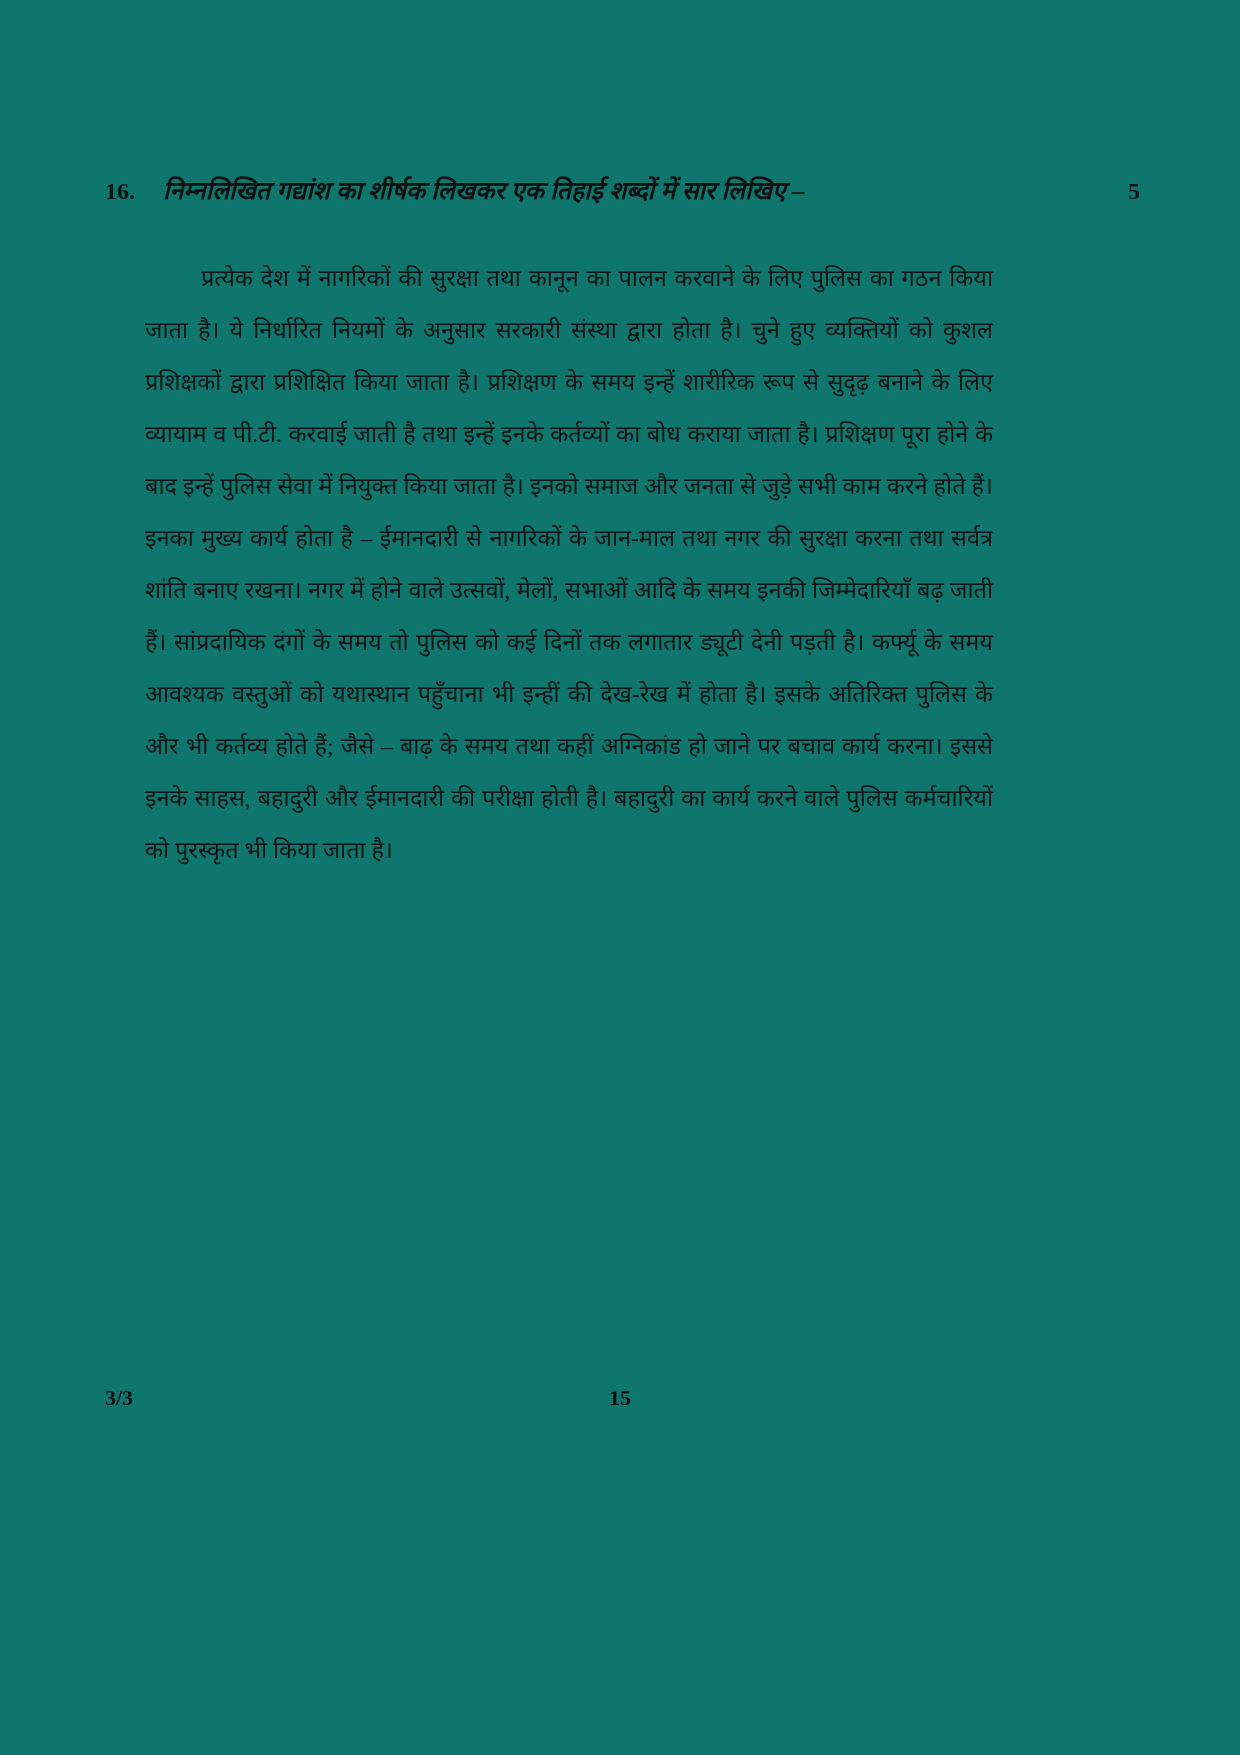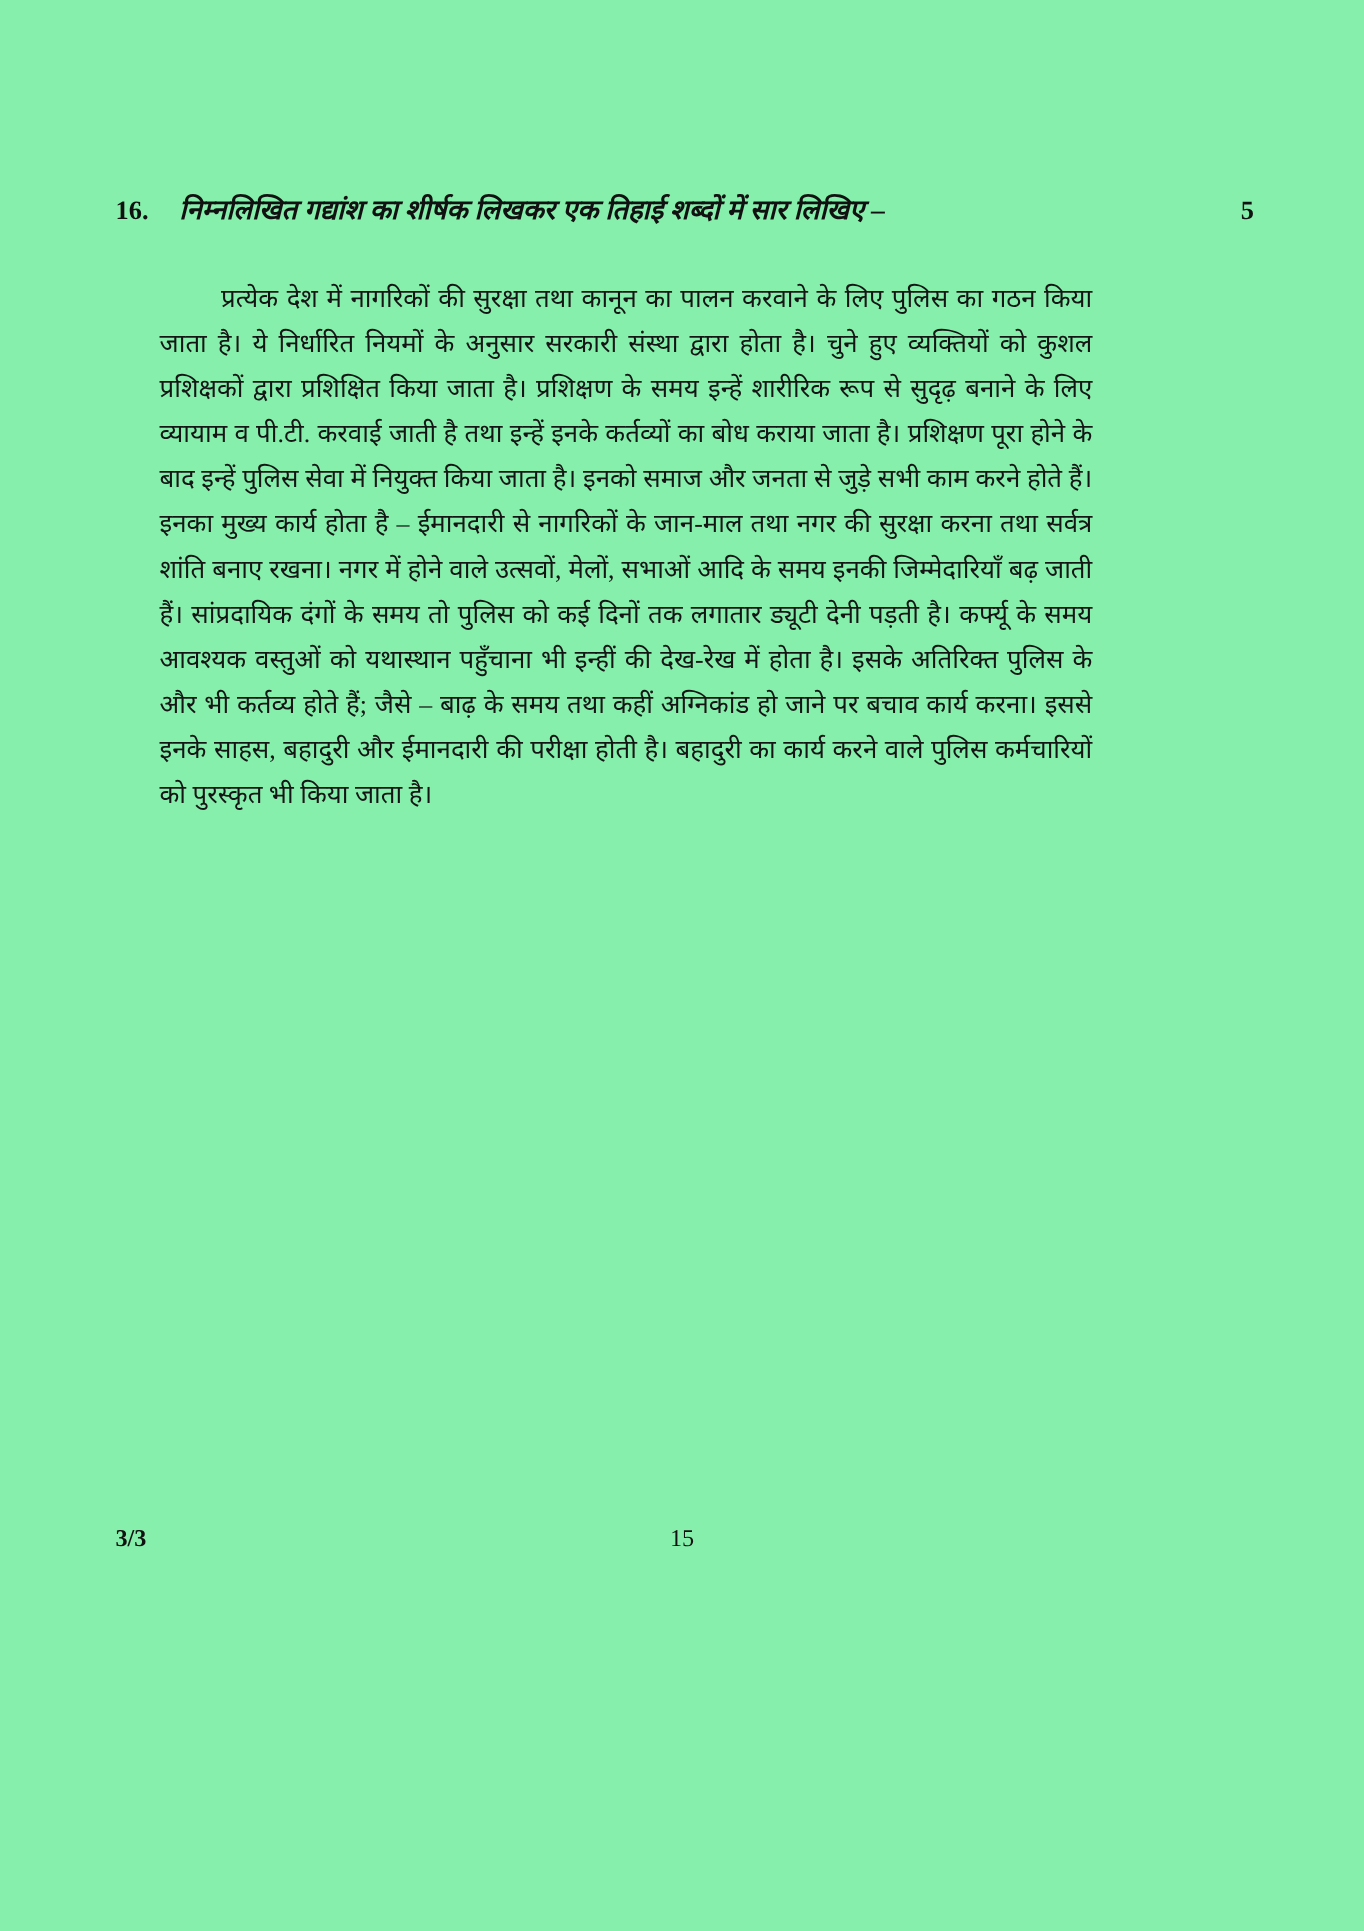--- a/index.html
+++ b/index.html
@@ -11,21 +11,21 @@
     height: 1755px;
     position: relative;
     font-family: "Liberation Serif", "DejaVu Serif", serif;
     color: #111111;
   }
   .page {
     position: absolute;
     top: 0; left: 0;
     width: 1240px;
     height: 1755px;
-    background: #86efac;
+    background: #0f766e;
   }
   .question-row {
     position: absolute;
     top: 172px;
     left: 105px;
     right: 100px;
     display: flex;
     align-items: baseline;
   }
   .q-number {
@@ -45,40 +45,40 @@
     font-size: 24px;
     flex: 0 0 auto;
     margin-left: 30px;
   }
   .passage {
     position: absolute;
     top: 252px;
     left: 145px;
     width: 848px;
     font-size: 23.5px;
-    line-height: 41px;
+    line-height: 52px;
     text-align: justify;
     text-indent: 56px;
     color: #151515;
   }
   .footer-left {
     position: absolute;
     left: 105px;
     top: 1385px;
     font-weight: bold;
     font-size: 22px;
     text-align: right;
   }
   .footer-page {
     position: absolute;
     left: 0;
     width: 1240px;
     top: 1385px;
     text-align: center;
-    font-weight: normal;
+    font-weight: bold;
     font-size: 22px;
   }
 </style>
 </head>
 <body>
 
 <div class="page">
 
   <div class="question-row">
     <span class="q-number">16.</span>

